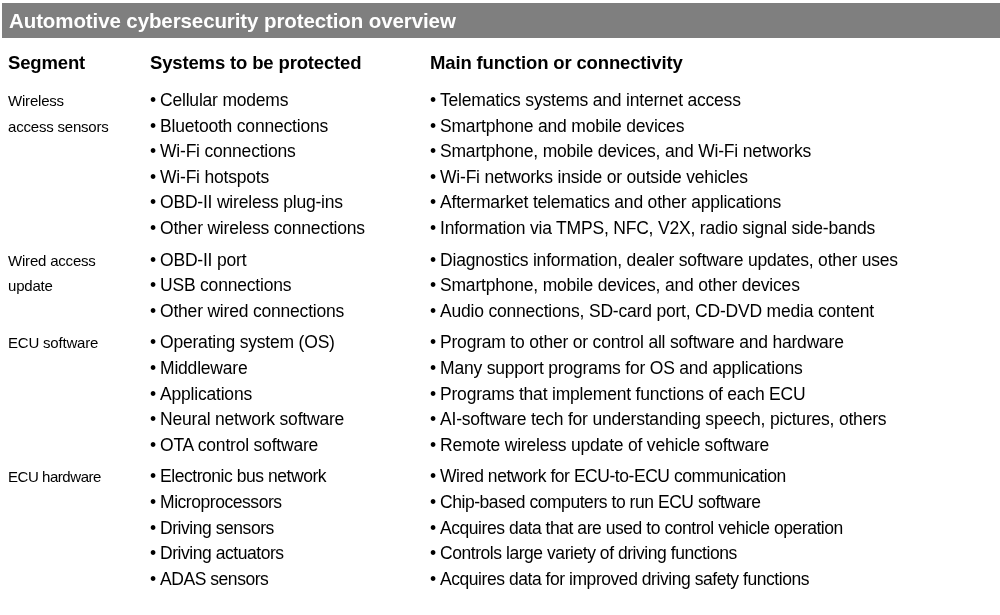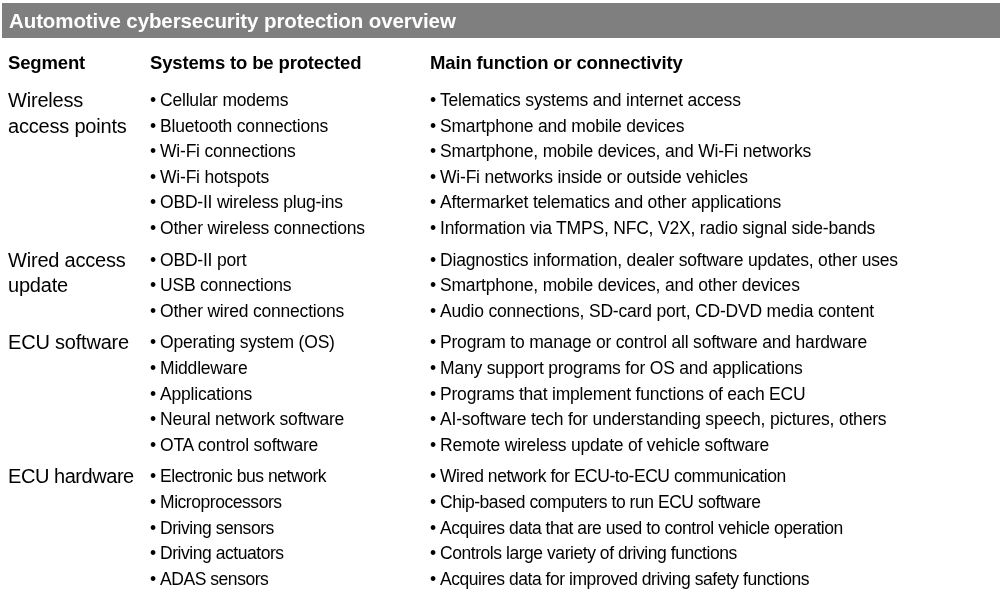--- a/index.html
+++ b/index.html
@@ -75,21 +75,21 @@
   }
   .seg-block + .seg-block {
     margin-top: 6px;
   }
 
   .col-segment {
     position: absolute;
     left: 8px;
     top: 0;
     width: 140px;
-    font-size: 20px;
+    font-size: 15px;
     line-height: 25.6px;
     letter-spacing: -0.2px;
   }
   .col-segment .seg-line {
     display: block;
     white-space: nowrap;
   }
 
   .col-systems {
     position: absolute;
@@ -142,21 +142,21 @@
   <div class="header-row">
     <div class="header-cell h-seg">Segment</div>
     <div class="header-cell h-sys">Systems to be protected</div>
     <div class="header-cell h-fun">Main function or connectivity</div>
   </div>
 
   <div class="body-table" id="body-table">
       <div class="seg-block" style="height: 153.6px;">
         <div class="col-segment">
           <span class="seg-line">Wireless</span>
-          <span class="seg-line">access points</span>
+          <span class="seg-line">access sensors</span>
         </div>
         <div class="col-systems">
           <div class="bullet-line">
             <span class="bullet-dot">•</span>
             <span class="bullet-text">Cellular modems</span>
           </div>
           <div class="bullet-line">
             <span class="bullet-dot">•</span>
             <span class="bullet-text">Bluetooth connections</span>
           </div>
@@ -260,21 +260,21 @@
             <span class="bullet-text">Neural network software</span>
           </div>
           <div class="bullet-line">
             <span class="bullet-dot">•</span>
             <span class="bullet-text">OTA control software</span>
           </div>
         </div>
         <div class="col-function">
           <div class="bullet-line">
             <span class="bullet-dot">•</span>
-            <span class="bullet-text">Program to manage or control all software and hardware</span>
+            <span class="bullet-text">Program to other or control all software and hardware</span>
           </div>
           <div class="bullet-line">
             <span class="bullet-dot">•</span>
             <span class="bullet-text">Many support programs for OS and applications</span>
           </div>
           <div class="bullet-line">
             <span class="bullet-dot">•</span>
             <span class="bullet-text">Programs that implement functions of each ECU</span>
           </div>
           <div class="bullet-line">

